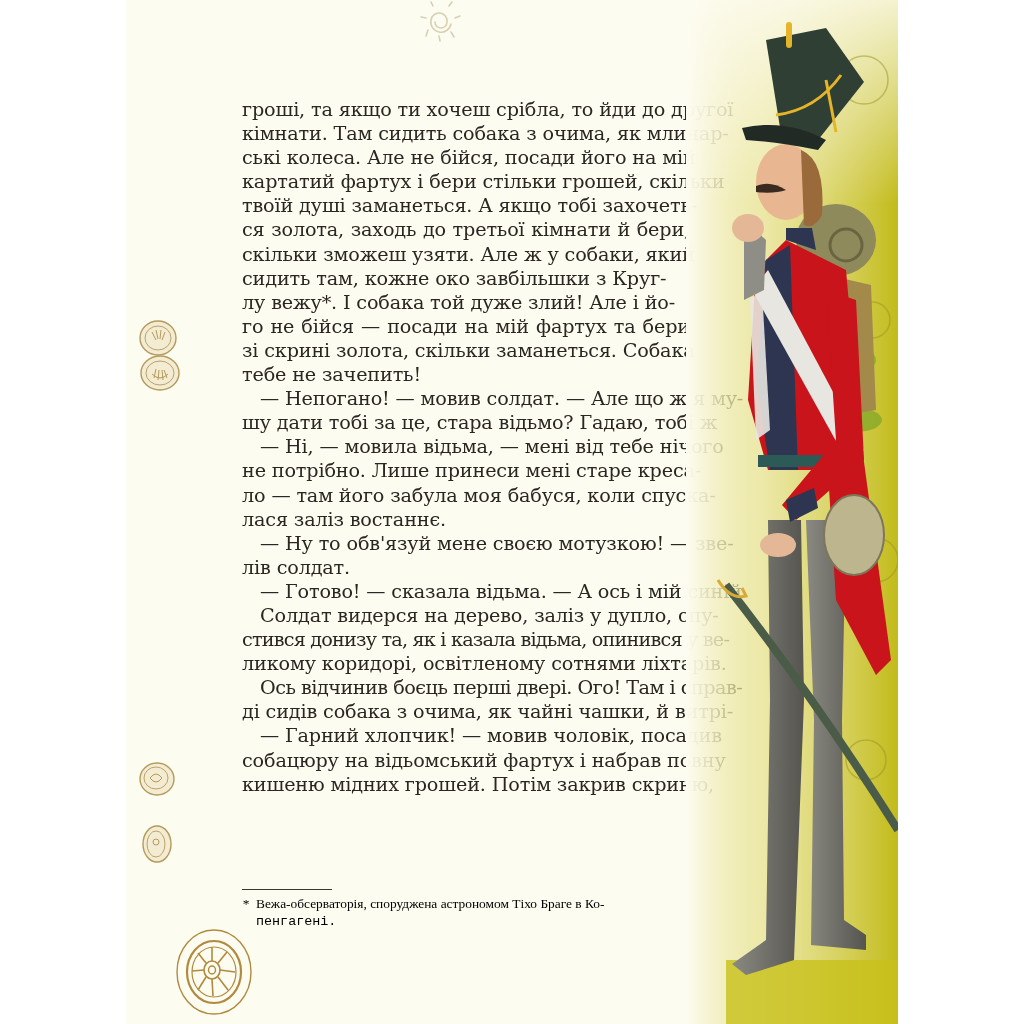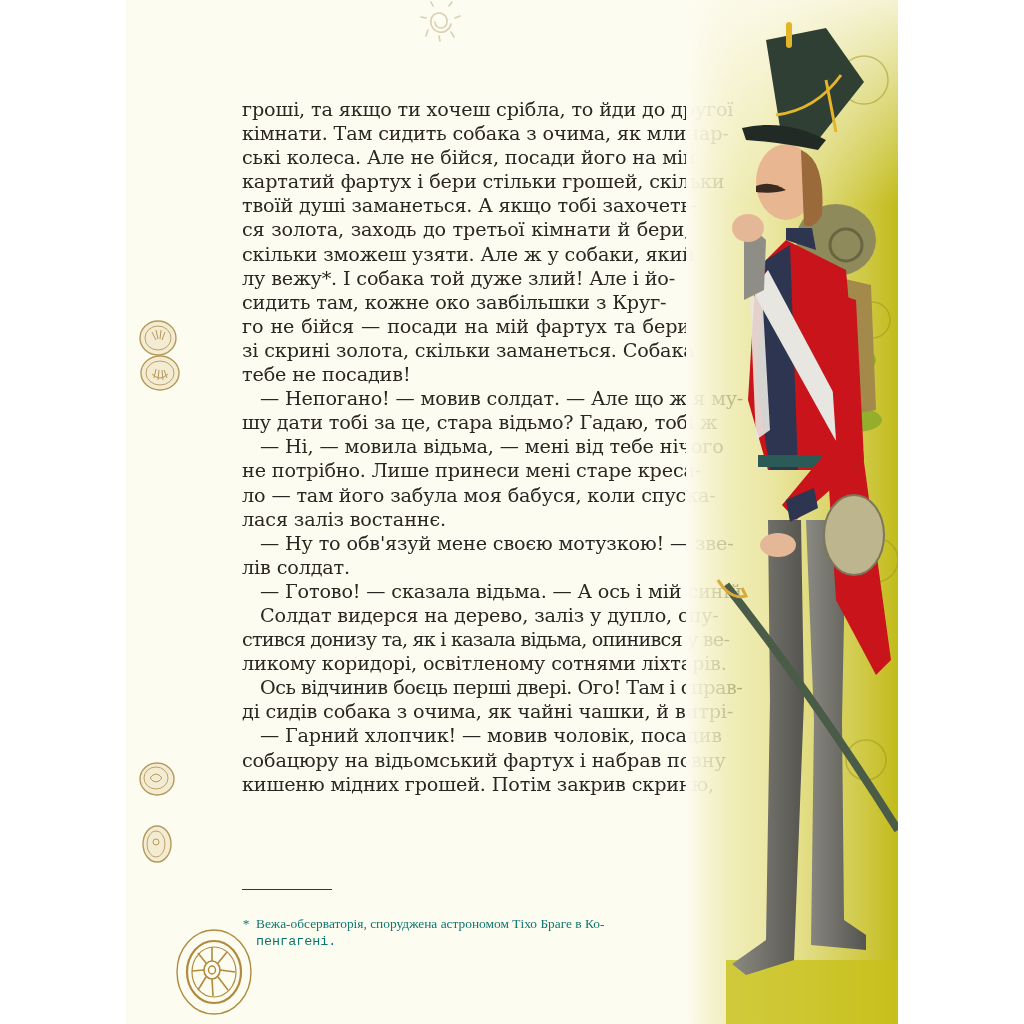--- a/index.html
+++ b/index.html
@@ -45,22 +45,21 @@
       width: 90px; height: 1px;
       background: #3a3630;
     }
     .footnote {
       position: absolute;
       left: 110px; top: 895px;
       width: 460px;
       font-family: "Liberation Serif", "DejaVu Serif", serif;
       font-size: 13.4px;
       line-height: 18px;
-      color: #0f766e;
-      margin-top: 20px;
+      color: #000000;
     }
     .footnote .mark { display: inline-block; width: 20px; text-align: center; }
     .footnote .fn-line { white-space: nowrap; }
     .footnote .fn-line2 { padding-left: 20px; font-family: Liberation Mono, monospace; }
 
     .deco { position: absolute; }
   </style>
 </head>
 <body>
 
@@ -119,25 +118,25 @@
   </svg>
 
   <div class="body-text">
     <div class="line justify">гроші, та якщо ти хочеш срібла, то йди до другої</div>
     <div class="line justify">кімнати. Там сидить собака з очима, як млинар-</div>
     <div class="line justify">ські колеса. Але не бійся, посади його на мій</div>
     <div class="line justify">картатий фартух і бери стільки грошей, скільки</div>
     <div class="line">твоїй душі заманеться. А якщо тобі захочеть-</div>
     <div class="line justify">ся золота, заходь до третьої кімнати й бери,</div>
     <div class="line">скільки зможеш узяти. Але ж у собаки, який</div>
+    <div class="line">сидить там, кожне око завбільшки з Круг-</div>
     <div class="line">лу вежу*. І собака той дуже злий! Але і йо-</div>
-    <div class="line">сидить там, кожне око завбільшки з Круг-</div>
     <div class="line justify">го не бійся — посади на мій фартух та бери</div>
     <div class="line justify">зі скрині золота, скільки заманеться. Собака</div>
-    <div class="line">тебе не посадив!</div>
+    <div class="line">тебе не зачепить!</div>
     <div class="line indent">— Непогано! — мовив солдат. — Але що ж я му-</div>
     <div class="line justify">шу дати тобі за це, стара відьмо? Гадаю, тобі ж</div>
     <div class="line indent">— Ні, — мовила відьма, — мені від тебе нічого</div>
     <div class="line">не потрібно. Лише принеси мені старе креса-</div>
     <div class="line">ло — там його забула моя бабуся, коли спуска-</div>
     <div class="line">лася заліз востаннє.</div>
     <div class="line indent">— Ну то обв'язуй мене своєю мотузкою! — зве-</div>
     <div class="line">лів солдат.</div>
     <div class="line indent">— Готово! — сказала відьма. — А ось і мій синій</div>
     <div class="line indent">Солдат видерся на дерево, заліз у дупло, спу-</div>

